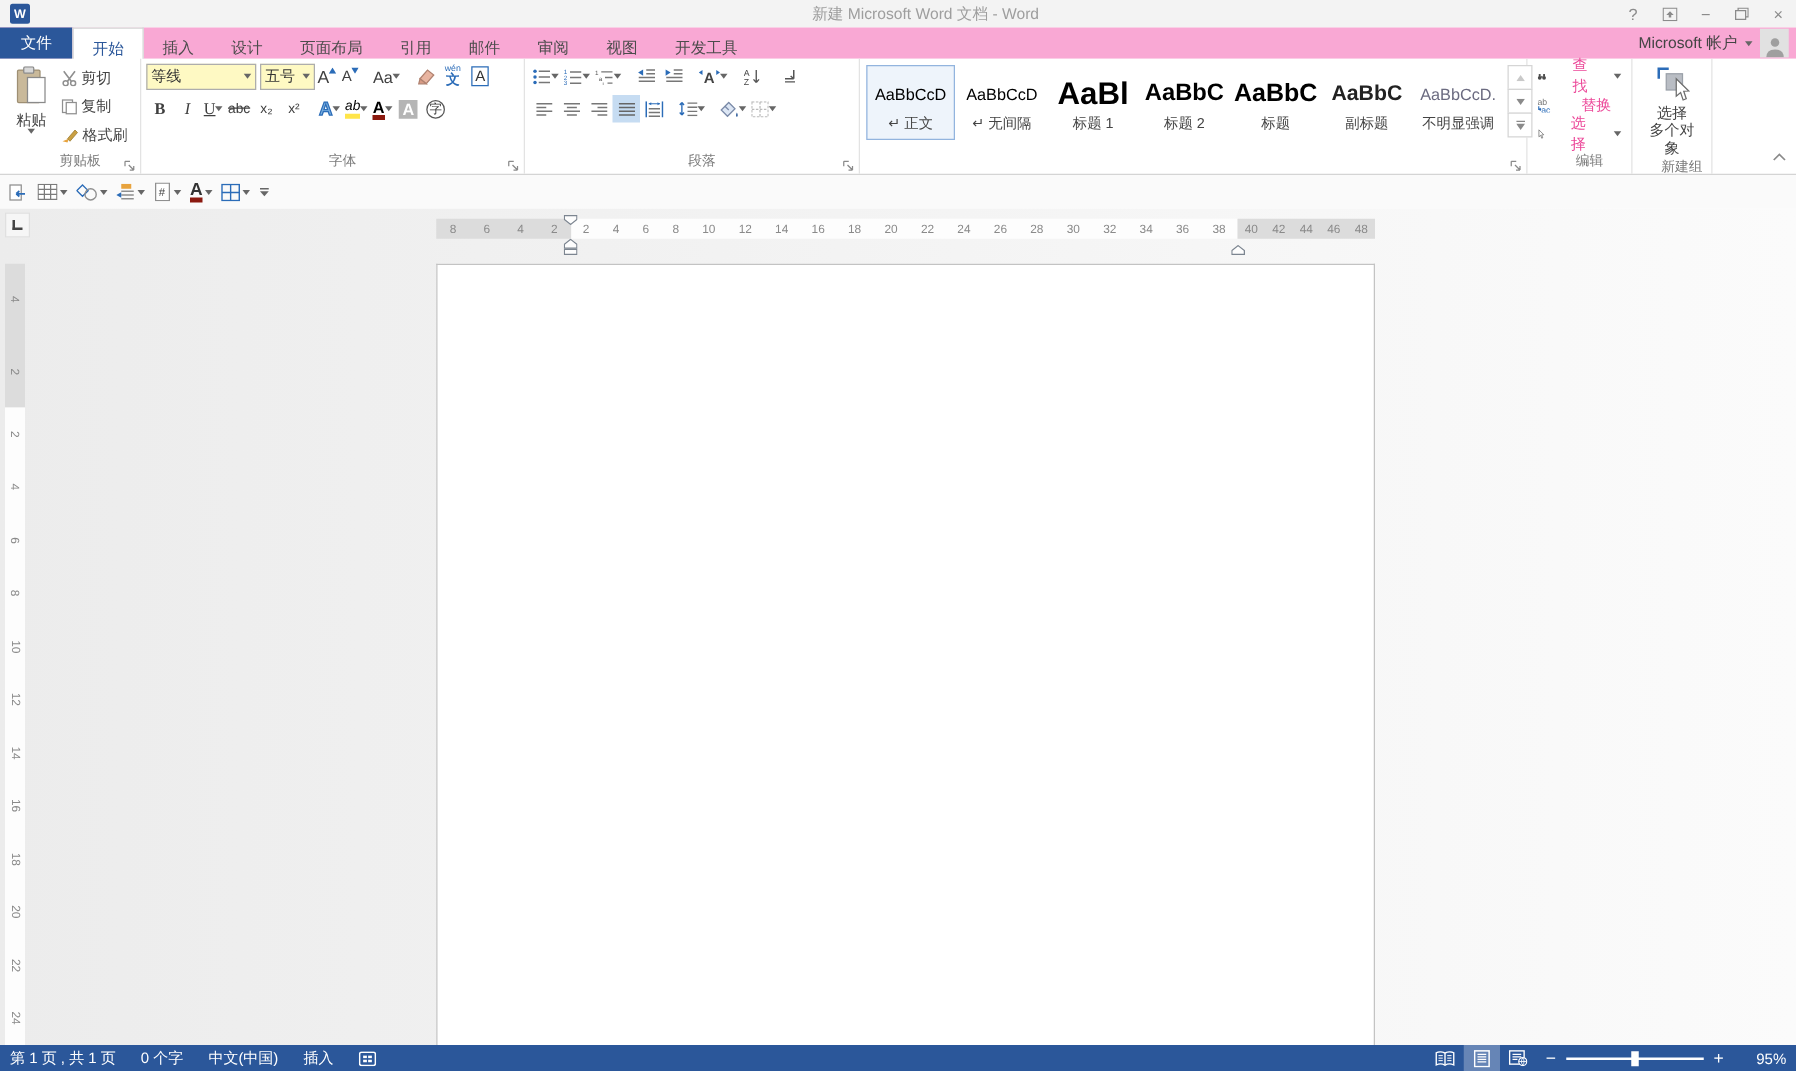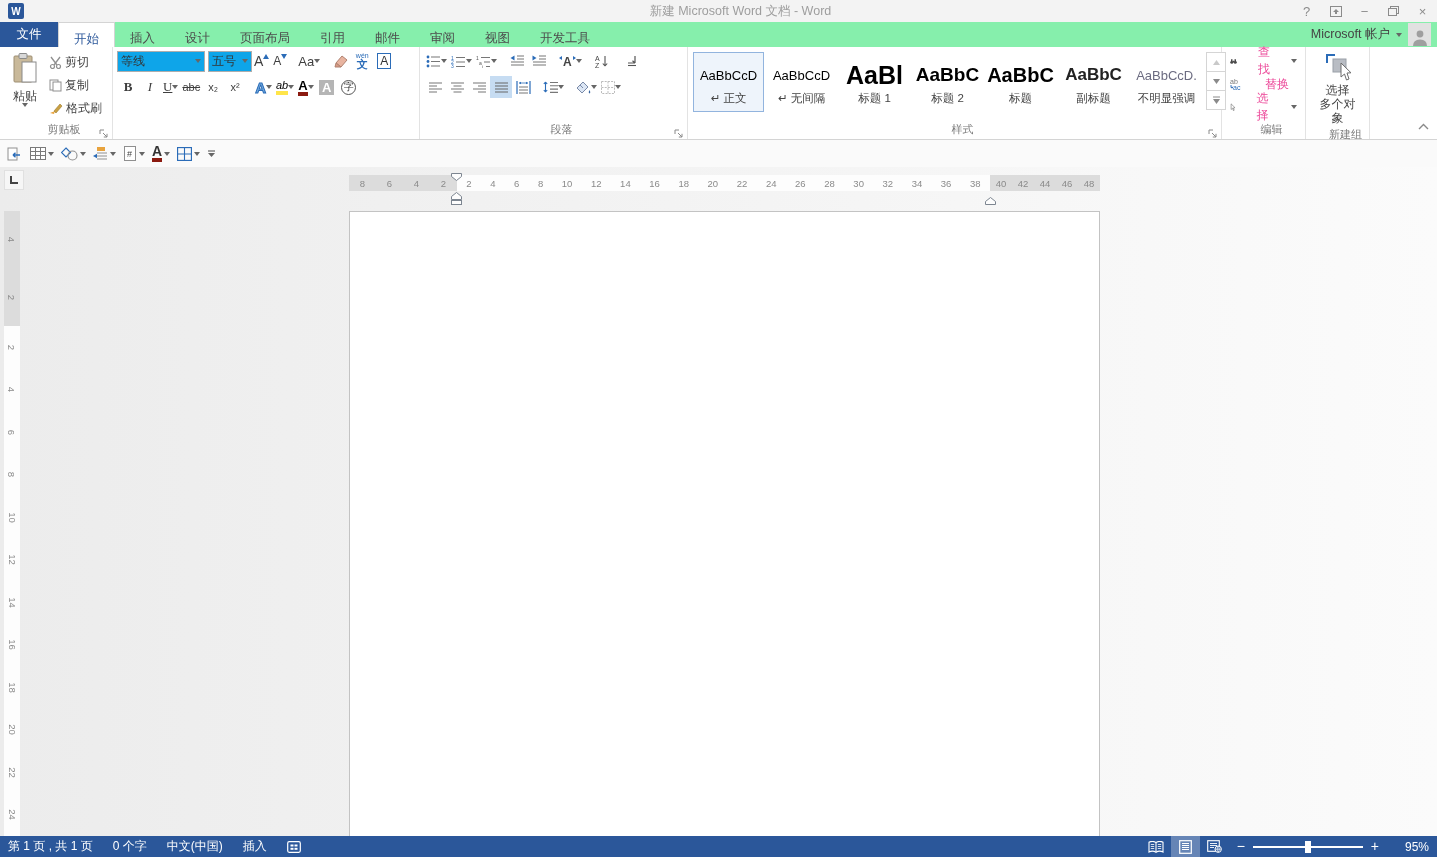--- a/index.html
+++ b/index.html
@@ -9,21 +9,21 @@
 
 .titlebar{height:22px;background:#f3f3f3;display:flex;align-items:center;position:relative;flex:0 0 auto;}
 .word-logo{width:16px;height:16px;margin-left:8px;background:#2b579a;color:#fff;font-size:10px;font-weight:bold;
   display:flex;align-items:center;justify-content:center;border-radius:2px;z-index:2;}
 .title{position:absolute;left:0;right:0;top:0;height:22px;line-height:22px;text-align:center;color:#9e9e9e;font-size:12.5px;padding-left:44px;}
 .win-controls{margin-left:auto;display:flex;z-index:2;}
 .win-btn{width:29px;height:22px;display:flex;align-items:center;justify-content:center;color:#8b8b8b;font-size:13px;cursor:default;}
 .win-btn svg{display:block;}
 
 
-.tabrow{height:25px;background:#86efac;display:flex;align-items:stretch;flex:0 0 auto;position:relative;}
+.tabrow{height:25px;background:#f9a8d4;display:flex;align-items:stretch;flex:0 0 auto;position:relative;}
 .file-tab{width:58px;background:#2b579a;color:#fff;font-size:12.5px;display:flex;align-items:center;justify-content:center;}
 .tab{padding:16px 15px;font-size:12.5px;color:#4c4c4c;display:flex;align-items:center;}
 .tab.selected{background:#fff;border:1px solid #d4d4d4;border-bottom:none;color:#2b579a;}
 .account{margin-left:auto;display:flex;align-items:center;margin-right:6px;gap:6px;}
 .account-label{font-size:12.5px;color:#444;}
 .caret{width:0;height:0;border-left:3.5px solid transparent;border-right:3.5px solid transparent;border-top:4px solid #666;display:inline-block;}
 .avatar{width:23px;height:23px;background:#e1e1e1;display:flex;align-items:flex-end;justify-content:center;overflow:hidden;}
 
 
 .ribbon{height:93px;background:#fff;border-bottom:1px solid #d4d4d4;display:flex;flex:0 0 auto;position:relative;}
@@ -34,21 +34,21 @@
 .launcher{position:absolute;right:3px;bottom:3px;width:11px;height:11px;cursor:default;}
 .btn-big{display:flex;flex-direction:column;align-items:center;justify-content:flex-start;padding:3px 6px 1px;font-size:12px;color:#444;cursor:default;}
 .btn-big .lbl{margin-top:2px;text-align:center;line-height:14px;}
 .btn-small{height:22px;display:inline-flex;align-items:center;padding:0 3px;font-size:12px;color:#444;white-space:nowrap;cursor:default;gap:3px;}
 .btn-icon{width:22px;height:22px;display:inline-flex;align-items:center;justify-content:center;cursor:default;}
 .btn-icon.w{width:auto;padding:0 2px;}
 .btn-icon.sel{background:#c6dcf2;}
 .vsep{width:1px;background:#e3e3e3;margin:2px 3px;flex:0 0 auto;}
 .col{display:flex;flex-direction:column;justify-content:flex-start;}
 .ribbonrow{display:flex;align-items:center;}
-.combo{border:1px solid #adadad;background:#0ea5e9;height:21px;display:flex;align-items:center;font-size:12px;color:#333;padding:0 3px;gap:4px;}
+.combo{border:1px solid #adadad;background:#fef9c3;height:21px;display:flex;align-items:center;font-size:12px;color:#333;padding:0 3px;gap:4px;}
 .combo .cval{flex:1;}
 .glyph{font-size:13px;color:#3f3f3f;}
 .spacer{flex:1;}
 .collapse-ribbon{position:absolute;right:8px;bottom:5px;cursor:default;}
 
 
 .style-item{width:71px;height:60px;margin:1px;padding-top:6px;display:flex;flex-direction:column;align-items:center;
   overflow:hidden;border:1px solid transparent;cursor:default;}
 .style-item.selected{border:1px solid #92b4de;background:#eef4fb;}
 .style-item .preview{height:32px;display:flex;align-items:center;font-size:13px;color:#000;white-space:nowrap;overflow:hidden;max-width:67px;}
@@ -275,20 +275,29 @@
               <span class="caret"></span>
             </div>
           <div class="btn-icon">
               <span style="font-size:13px;font-weight:bold;background:#b5b5b5;color:#fff;padding:0 3px;">A</span>
             </div>
           <div class="btn-icon">
               <span style="font-size:10px;border:1px solid #555;border-radius:50%;width:15px;height:15px;display:inline-flex;align-items:center;justify-content:center;color:#333;">字</span>
             </div>
         </div>
       </div>
+      <div class="group-footer">
+        <span class="group-label">字体</span>
+        <span class="launcher">
+          <svg width="11" height="11" viewBox="0 0 11 11">
+              <path d="M2 2 H6 M2 2 V6" stroke="#8a8a8a" fill="none"></path>
+              <path d="M5 5 L9 9 M9 9 V5.8 M9 9 H5.8" stroke="#8a8a8a" fill="none"></path>
+            </svg>
+        </span>
+      </div>
     </div>
 
     <div class="group" style="width:268px;">
       <div class="group-content" style="flex-direction:column;gap:4px;">
         <div class="ribbonrow">
           <div class="btn-icon w">
             <svg width="15" height="13" viewBox="0 0 15 13">
                 <circle cx="2" cy="2" r="1.4" fill="#2b6cb8"></circle>
                 <circle cx="2" cy="6.5" r="1.4" fill="#2b6cb8"></circle>
                 <circle cx="2" cy="11" r="1.4" fill="#2b6cb8"></circle>
@@ -463,21 +472,20 @@
             </div>
           <div class="gal-btn">
               <svg width="7" height="8" viewBox="0 0 7 8">
                 <path d="M0 1 H7" stroke="#8a8a8a"></path>
                 <path d="M0 3 H7 L3.5 8 Z" fill="#8a8a8a"></path>
               </svg>
             </div>
         </div>
       </div>
       <div class="group-footer">
-        <span class="group-label">样式</span>
         <span class="launcher">
           <svg width="11" height="11" viewBox="0 0 11 11">
               <path d="M2 2 H6 M2 2 V6" stroke="#8a8a8a" fill="none"></path>
               <path d="M5 5 L9 9 M9 9 V5.8 M9 9 H5.8" stroke="#8a8a8a" fill="none"></path>
             </svg>
         </span>
       </div>
     </div>
 
     <div class="group" style="width:84px;">

